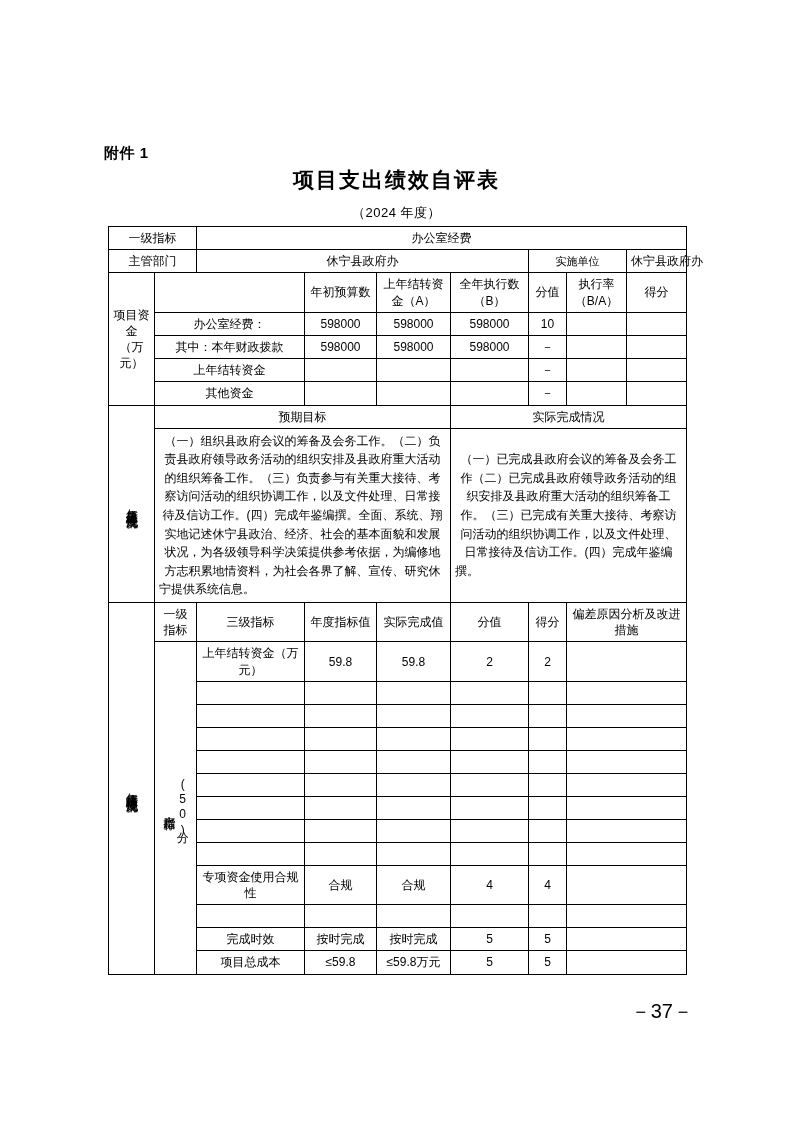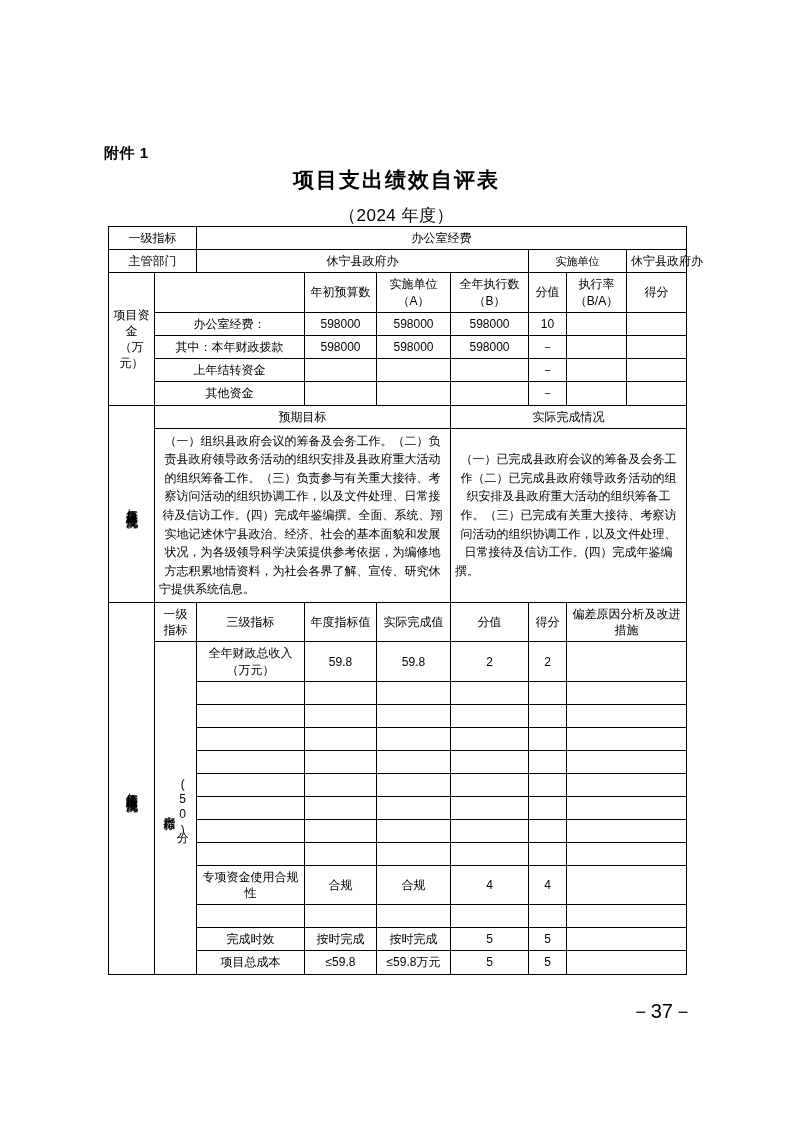--- a/index.html
+++ b/index.html
@@ -41,21 +41,21 @@
     font-weight: bold;
     letter-spacing: 2px;
   }
   .doc-subtitle {
     position: absolute;
     left: 0;
     right: 0;
     top: 204px;
     text-align: center;
     font-family: "Liberation Sans", sans-serif;
-    font-size: 17px;
+    font-size: 13px;
     letter-spacing: 0.5px;
   }
   table.main {
     position: absolute;
     left: 108px;
     top: 226px;
     width: 578px;
     border-collapse: collapse;
     table-layout: fixed;
     font-family: "Liberation Sans", sans-serif;
@@ -142,21 +142,21 @@
       <td class="nowrap" style="white-space:nowrap">休宁县政府办</td>
     </tr>
 
     <tr>
       <td rowspan="5" colspan="1">
         <div>项目资金</div>
         <div>（万元）</div>
       </td>
       <td colspan="2"></td>
       <td>年初预算数</td>
-      <td>实施单位（A）</td>
+      <td>上年结转资金（A）</td>
       <td>全年执行数（B）</td>
       <td>分值</td>
       <td>执行率（B/A）</td>
       <td>得分</td>
     </tr>
 
     <tr>
       <td colspan="2" class="left">办公室经费：</td>
       <td>598000</td>
       <td>598000</td>
@@ -225,21 +225,21 @@
       <td colspan="2">偏差原因分析及改进措施</td>
     </tr>
 
     <tr>
       <td rowspan="14">
         <div class="vert-wrap">
               <span class="vert">产出指标</span>
               <span class="vert">(50分)</span>
             </div>
       </td>
-      <td class="left">全年财政总收入（万元）</td>
+      <td class="left">上年结转资金（万元）</td>
       <td>59.8</td>
       <td>59.8</td>
       <td>2</td>
       <td>2</td>
       <td colspan="2"></td>
     </tr>
 
     <tr class="empty-row">
       <td></td>
           <td></td>

